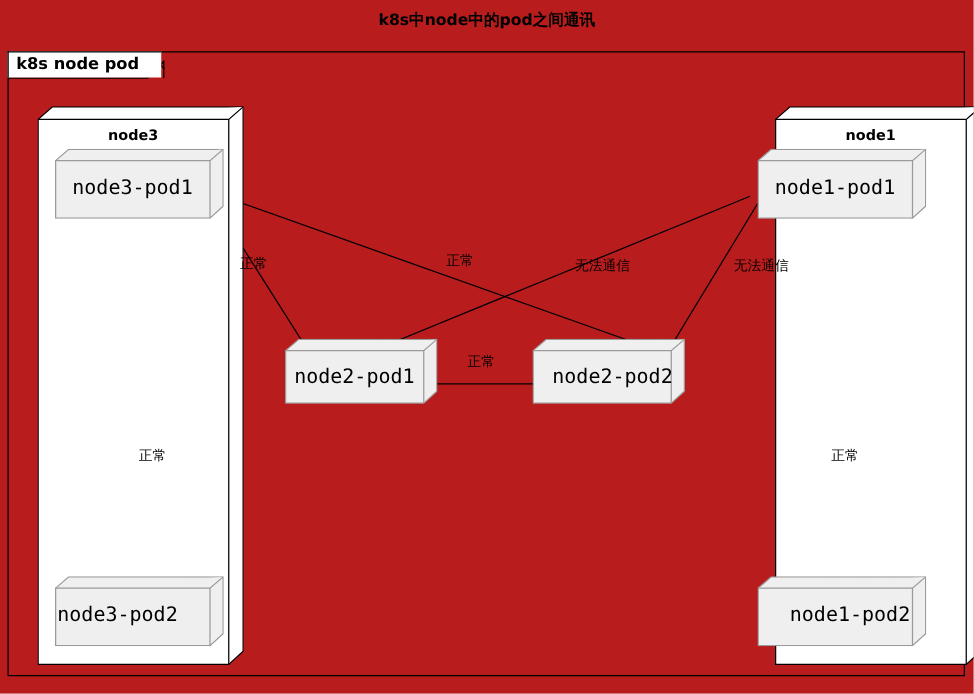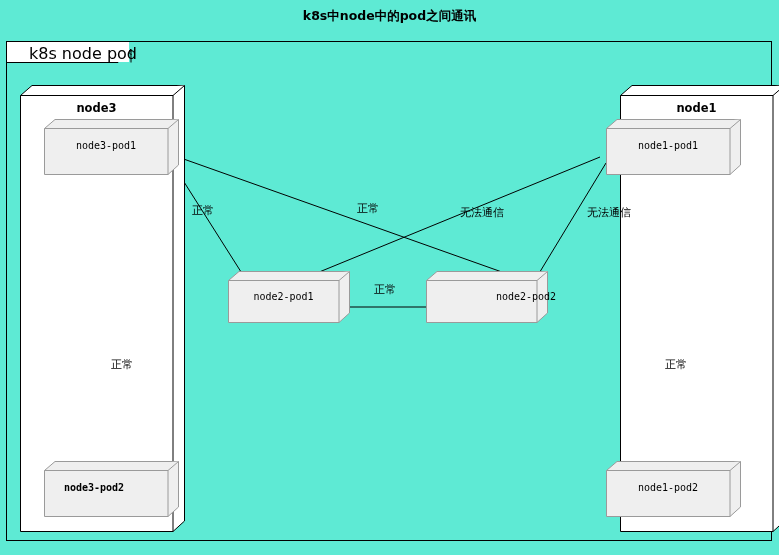--- a/index.html
+++ b/index.html
@@ -7,21 +7,21 @@
     padding: 0;
     background: #ffffff;
   }
   body {
     font-family: "DejaVu Sans", "Liberation Sans", sans-serif;
   }
   #canvas {
     position: relative;
     width: 779px;
     height: 555px;
-    background: #5eead4;
+    background: #b91c1c;
     overflow: hidden;
   }
   
   .diagram-title {
     position: absolute;
     left: 0;
     top: 8px;
     width: 779px;
     text-align: center;
     font-size: 12.5px;
@@ -46,24 +46,24 @@
     top: 41px;
     width: 123px;
     height: 21px;
     background: #ffffff;
     border-left: 1px solid #000000;
     border-top: 1px solid #000000;
     box-sizing: border-box;
   }
   .pkg-tab-label {
     position: absolute;
-    left: 29px;
+    left: 13px;
     top: 44px;
-    font-size: 16px;
-    font-weight: normal;
+    font-size: 13px;
+    font-weight: bold;
     color: #000000;
     white-space: nowrap;
   }
   
   .node-box {
     position: absolute;
   }
   .node-title {
     position: absolute;
     left: 0;
@@ -79,21 +79,21 @@
   .pod-box {
     position: absolute;
   }
   .pod-label {
     position: absolute;
     left: 0;
     top: 9px;
     width: 100%;
     text-align: center;
     font-family: "DejaVu Sans Mono", "Liberation Mono", monospace;
-    font-size: 10px;
+    font-size: 16px;
     color: #000000;
     white-space: nowrap;
     pointer-events: none;
   }
   
   .edge-label {
     position: absolute;
     font-size: 11px;
     color: #000000;
     white-space: nowrap;
@@ -140,21 +140,21 @@
 
     <line x1="600" y1="157" x2="307" y2="277" stroke="#000000" stroke-width="1"></line>
 
     <line x1="107" y1="175" x2="107" y2="470" stroke="#000000" stroke-width="1"></line>
 
     <line x1="670" y1="175" x2="670" y2="470" stroke="#000000" stroke-width="1"></line>
 
     <line x1="349" y1="307" x2="427" y2="307" stroke="#000000" stroke-width="1"></line>
   </svg>
 
-  <div class="node-box" style="left:20px; top:85px; width:165px; height:447px;">
+  <div class="node-box" style="left:30px; top:85px; width:165px; height:447px;">
     <svg width="165" height="447" style="position:absolute;left:0;top:0;">
       <path d="M 0.5 10.5 L 12 0.5 L 164.5 0.5 L 164.5 436 L 153 446.5 L 0.5 446.5 Z" fill="#ffffff" stroke="#000000" stroke-width="1"></path>
       <path d="M 0.5 10.5 L 153 10.5 L 164.5 0.5" fill="#ffffff" stroke="#000000" stroke-width="1"></path>
       <path d="M 153 10.5 L 153 446.5" fill="none" stroke="#000000" stroke-width="1"></path>
     </svg>
     <div class="node-title" style="width:153px;">node3</div>
   </div>
 
   <div class="pod-box" style="left:44px; top:119px; width:135px; height:56px;">
     <svg width="135" height="56" style="position:absolute;left:0;top:0;">
@@ -164,21 +164,21 @@
     </svg>
     <div class="pod-label" style="top:21px; width:124px;">node3-pod1</div>
   </div>
 
   <div class="pod-box" style="left:44px; top:461px; width:135px; height:56px;">
     <svg width="135" height="56" style="position:absolute;left:0;top:0;">
       <path d="M 0.5 9.5 L 11 0.5 L 134.5 0.5 L 134.5 46 L 124 55.5 L 0.5 55.5 Z" fill="#efefef" stroke="#9a9a9a" stroke-width="1"></path>
       <path d="M 0.5 9.5 L 124 9.5 L 134.5 0.5" fill="#efefef" stroke="#9a9a9a" stroke-width="1"></path>
       <path d="M 124 9.5 L 124 55.5" fill="none" stroke="#9a9a9a" stroke-width="1"></path>
     </svg>
-    <div class="pod-label" style="top:21px; width:100px;font-weight:bold;">node3-pod2</div>
+    <div class="pod-label" style="top:21px; width:100px;">node3-pod2</div>
   </div>
 
   <div class="node-box" style="left:620px; top:85px; width:165px; height:447px;">
     <svg width="165" height="447" style="position:absolute;left:0;top:0;">
       <path d="M 0.5 10.5 L 12 0.5 L 164.5 0.5 L 164.5 436 L 153 446.5 L 0.5 446.5 Z" fill="#ffffff" stroke="#000000" stroke-width="1"></path>
       <path d="M 0.5 10.5 L 153 10.5 L 164.5 0.5" fill="#ffffff" stroke="#000000" stroke-width="1"></path>
       <path d="M 153 10.5 L 153 446.5" fill="none" stroke="#000000" stroke-width="1"></path>
     </svg>
     <div class="node-title" style="width:153px;">node1</div>
   </div>
@@ -191,40 +191,40 @@
     </svg>
     <div class="pod-label" style="top:21px; width:124px;">node1-pod1</div>
   </div>
 
   <div class="pod-box" style="left:606px; top:461px; width:135px; height:56px;">
     <svg width="135" height="56" style="position:absolute;left:0;top:0;">
       <path d="M 0.5 9.5 L 11 0.5 L 134.5 0.5 L 134.5 46 L 124 55.5 L 0.5 55.5 Z" fill="#efefef" stroke="#9a9a9a" stroke-width="1"></path>
       <path d="M 0.5 9.5 L 124 9.5 L 134.5 0.5" fill="#efefef" stroke="#9a9a9a" stroke-width="1"></path>
       <path d="M 124 9.5 L 124 55.5" fill="none" stroke="#9a9a9a" stroke-width="1"></path>
     </svg>
-    <div class="pod-label" style="top:21px; width:124px;">node1-pod2</div>
+    <div class="pod-label" style="top:21px; width:124px;padding-left:12px;">node1-pod2</div>
   </div>
 
 
   <div class="pod-box" style="left:228px; top:271px; width:136px; height:52px;">
     <svg width="122" height="52" style="position:absolute;left:0;top:0;">
       <path d="M 0.5 9.5 L 11 0.5 L 121.5 0.5 L 121.5 42 L 111 51.5 L 0.5 51.5 Z" fill="#efefef" stroke="#9a9a9a" stroke-width="1"></path>
       <path d="M 0.5 9.5 L 111 9.5 L 121.5 0.5" fill="#efefef" stroke="#9a9a9a" stroke-width="1"></path>
       <path d="M 111 9.5 L 111 51.5" fill="none" stroke="#9a9a9a" stroke-width="1"></path>
     </svg>
     <div class="pod-label" style="top:20px; width:111px;">node2-pod1</div>
   </div>
 
   <div class="pod-box" style="left:426px; top:271px; width:122px; height:52px;">
     <svg width="122" height="52" style="position:absolute;left:0;top:0;">
       <path d="M 0.5 9.5 L 11 0.5 L 121.5 0.5 L 121.5 42 L 111 51.5 L 0.5 51.5 Z" fill="#efefef" stroke="#9a9a9a" stroke-width="1"></path>
       <path d="M 0.5 9.5 L 111 9.5 L 121.5 0.5" fill="#efefef" stroke="#9a9a9a" stroke-width="1"></path>
       <path d="M 111 9.5 L 111 51.5" fill="none" stroke="#9a9a9a" stroke-width="1"></path>
     </svg>
-    <div class="pod-label" style="top:20px; width:128px;margin-left:36px;">node2-pod2</div>
+    <div class="pod-label" style="top:20px; width:128px;">node2-pod2</div>
   </div>
 
   <div class="edge-label" style="left:192px; top:203px;">正常</div>
   <div class="edge-label" style="left:357px; top:201px;">正常</div>
   <div class="edge-label" style="left:460px; top:205px;">无法通信</div>
   <div class="edge-label" style="left:587px; top:205px;">无法通信</div>
   <div class="edge-label" style="left:111px; top:357px;">正常</div>
   <div class="edge-label" style="left:665px; top:357px;">正常</div>
   <div class="edge-label" style="left:374px; top:282px;">正常</div>
 

